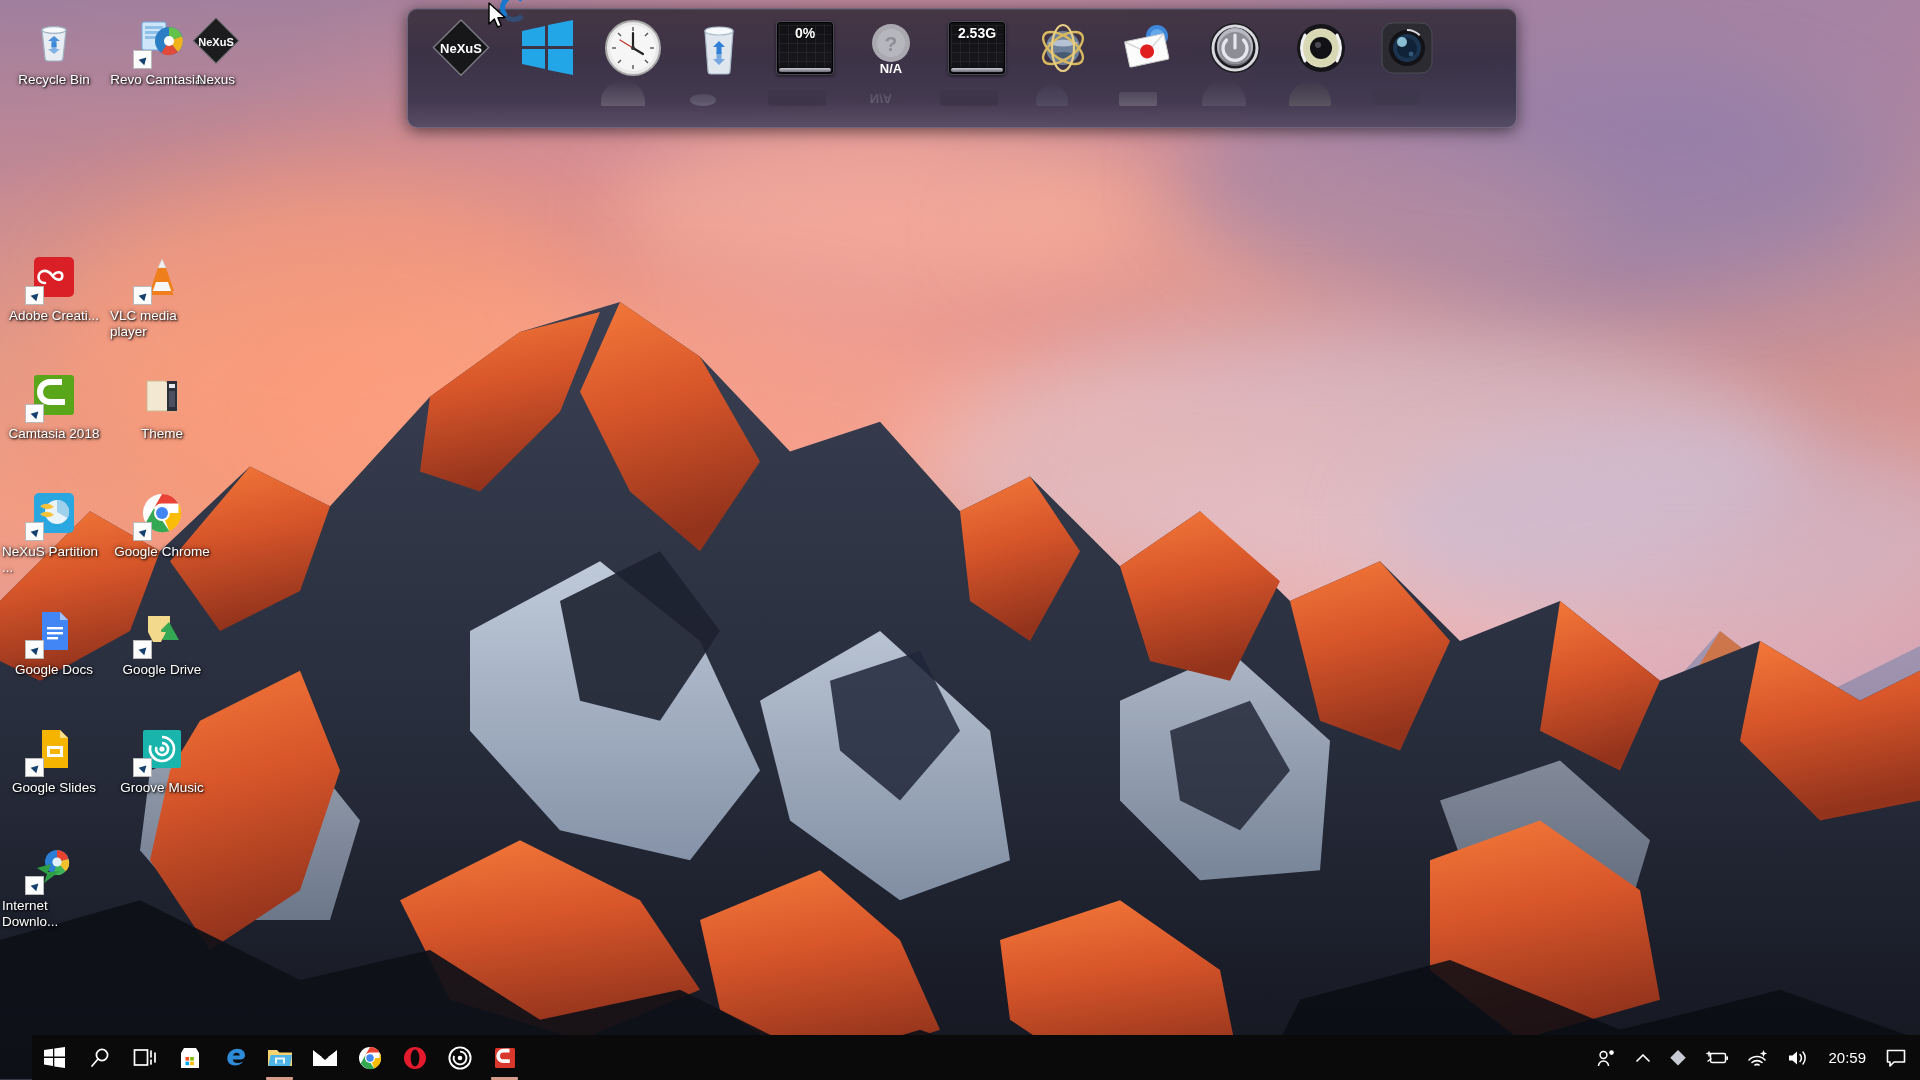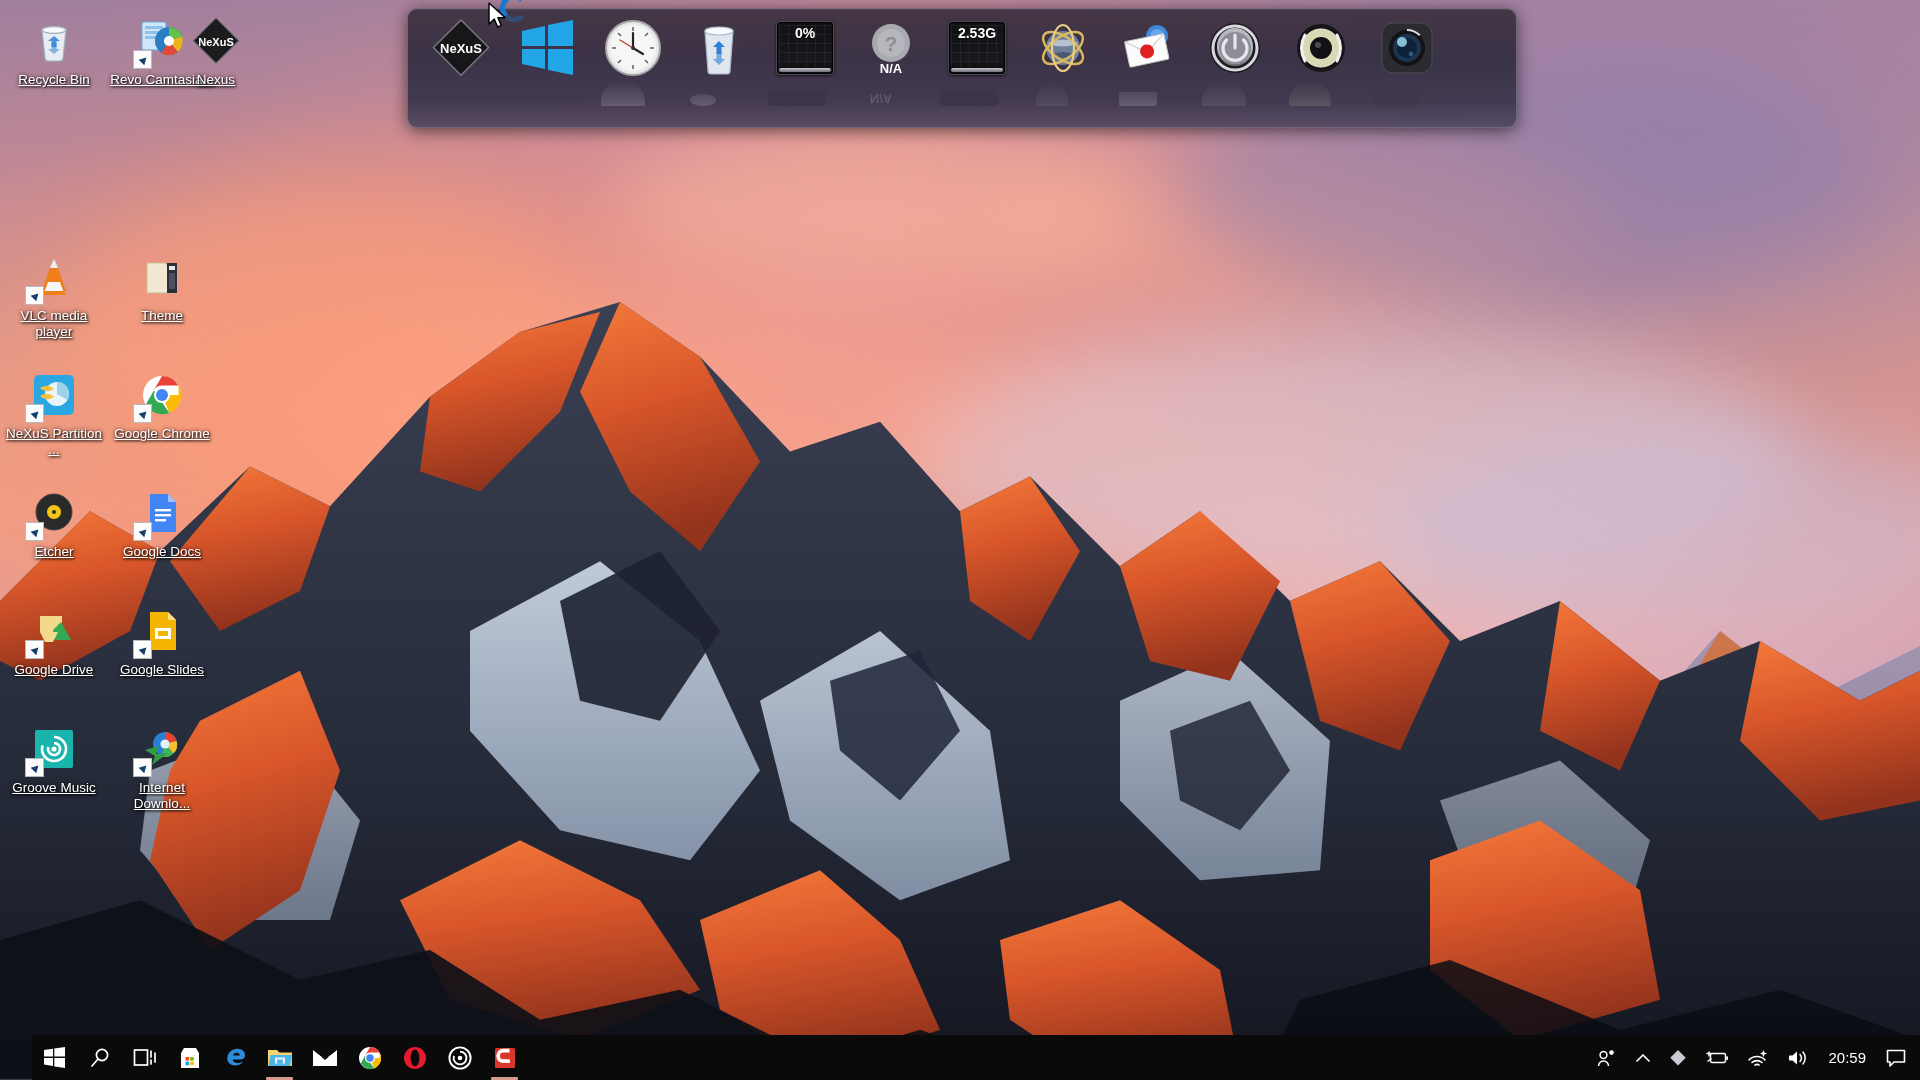--- a/index.html
+++ b/index.html
@@ -45,25 +45,24 @@
     padding-top:6px;
     cursor:default;
     user-select:none;
   }
   .dicon .glyph{
     width:54px; height:54px; position:relative;
     display:flex; align-items:center; justify-content:center;
     margin-bottom:4px;
   }
   .dicon .label{
-    color:#fff; font-size:13.5px; line-height:15.5px; text-align:center;
+    color:#fff; font-size:13.5px; line-height:15.5px; 
     text-shadow:1px 1px 2px rgba(0,0,0,.95), 0 0 4px rgba(0,0,0,.8);
     max-width:104px; word-wrap:break-word;
     font-family:"Liberation Sans", sans-serif;
-    text-decoration:underline;
   }
   
   .shortcut{
     position:absolute; left:-2px; bottom:-1px;
     width:19px; height:19px; background:#fdfdfd;
     border:1px solid #b9b9b9;
     display:flex; align-items:center; justify-content:center;
   }
   .shortcut:after{
     content:"";
@@ -287,34 +286,55 @@
   <div class="dicon" style="grid-column:1/3;justify-self:start;margin-left:162px;margin-top:-118px;">
     <div class="glyph">
       <svg width="50" height="50" viewBox="0 0 50 50">
         <rect x="25" y="2" width="32" height="32" transform="rotate(45 25 2)" fill="#1c1c1f" stroke="#6a6a70"></rect>
         <text x="25" y="30" font-size="11" font-weight="bold" fill="#ffffff" text-anchor="middle" font-family="Liberation Sans, sans-serif">NeXuS</text>
       </svg>
     </div>
     <div class="label">Nexus</div>
   </div>
 
+  <div class="dicon">
+    <div class="glyph">
+      <svg width="46" height="46" viewBox="0 0 46 46">
+        <rect x="3" y="3" width="40" height="40" rx="5" fill="#da1f26"></rect>
+        <path d="M14 29 c-4 0 -6.5 -2.6 -6.5 -6 c0 -3.4 2.6 -6.1 6.3 -6.1 c3.1 0 5.2 1.7 7 4.1 c1.9 2.6 3.8 4.6 6.5 4.6 c2.4 0 4 -1.6 4 -3.7 c0 -2.1 -1.6 -3.6 -4 -3.6 c-1.9 0 -3.3 0.9 -4.6 2.3" fill="none" stroke="#fff" stroke-width="2.6" stroke-linecap="round"></path>
+      </svg>
+      <div class="shortcut"></div>
+    </div>
+    <div class="label">Adobe Creati...</div>
+  </div>
 
   <div class="dicon">
     <div class="glyph">
       <svg width="46" height="46" viewBox="0 0 46 46">
         <path d="M23 5 l4 9 h-8 Z" fill="#f0f0f0" stroke="#cfcfcf" stroke-width=".7"></path>
         <path d="M19 14 h8 l8 23 h-24 Z" fill="#ef7f1a"></path>
         <path d="M17 28 h12 l3.2 9 h-18.4 Z" fill="#f7f7f7"></path>
         <path d="M13 37 h20 l1.6 4 h-23.2 Z" fill="#ef7f1a"></path>
       </svg>
       <div class="shortcut"></div>
     </div>
     <div class="label">VLC media player</div>
   </div>
 
+  <div class="dicon">
+    <div class="glyph">
+      <svg width="46" height="46" viewBox="0 0 46 46">
+        <rect x="3" y="3" width="40" height="40" rx="3" fill="#5aa61a"></rect>
+        <path d="M31 13 H19 a7 7 0 0 0 0 14 h5 v6 h-5 a13 13 0 0 1 0 -26 h12 Z" fill="#fff"></path>
+        <rect x="24" y="27" width="10" height="6" fill="#fff"></rect>
+      </svg>
+      <div class="shortcut"></div>
+    </div>
+    <div class="label">Camtasia 2018</div>
+  </div>
 
   <div class="dicon">
     <div class="glyph">
       <svg width="46" height="46" viewBox="0 0 46 46">
         <path d="M8 9 h18 l4 4 h8 v26 H8 Z" fill="#f3e9d2" stroke="#cbbb97"></path>
         <rect x="28" y="9" width="10" height="30" fill="#2b2f3a"></rect>
         <rect x="30" y="12" width="6" height="4" fill="#e8e8ee"></rect>
         <rect x="30" y="19" width="6" height="16" fill="#4b5060"></rect>
       </svg>
     </div>
@@ -344,32 +364,20 @@
         <path d="M39.5 13.6 a19 19 0 0 1 -9.2 27.4 L23 23 h16.5 Z" fill="#fbbc05"></path>
         <path d="M30.3 41 a19 19 0 0 1 -23.4 -8.4 L14.9 18.3 Z" fill="#34a853"></path>
         <circle cx="23" cy="23" r="8" fill="#fff"></circle>
         <circle cx="23" cy="23" r="6" fill="#4285f4"></circle>
       </svg>
       <div class="shortcut"></div>
     </div>
     <div class="label">Google Chrome</div>
   </div>
 
-  <div class="dicon">
-    <div class="glyph">
-      <svg width="46" height="46" viewBox="0 0 46 46">
-        <circle cx="23" cy="22" r="18" fill="#2a2a2a"></circle>
-        <circle cx="23" cy="22" r="18" fill="none" stroke="#444" stroke-width="1"></circle>
-        <circle cx="23" cy="22" r="7" fill="#f5c518"></circle>
-        <circle cx="23" cy="22" r="2" fill="#2a2a2a"></circle>
-      </svg>
-      <div class="shortcut"></div>
-    </div>
-    <div class="label">Etcher</div>
-  </div>
 
   <div class="dicon">
     <div class="glyph">
       <svg width="46" height="46" viewBox="0 0 46 46">
         <path d="M11 4 h18 l8 8 v30 H11 Z" fill="#4285f4"></path>
         <path d="M29 4 l8 8 h-8 Z" fill="#a1c2fa"></path>
         <rect x="16" y="19" width="16" height="2.4" fill="#fff"></rect>
         <rect x="16" y="24" width="16" height="2.4" fill="#fff"></rect>
         <rect x="16" y="29" width="11" height="2.4" fill="#fff"></rect>
       </svg>

